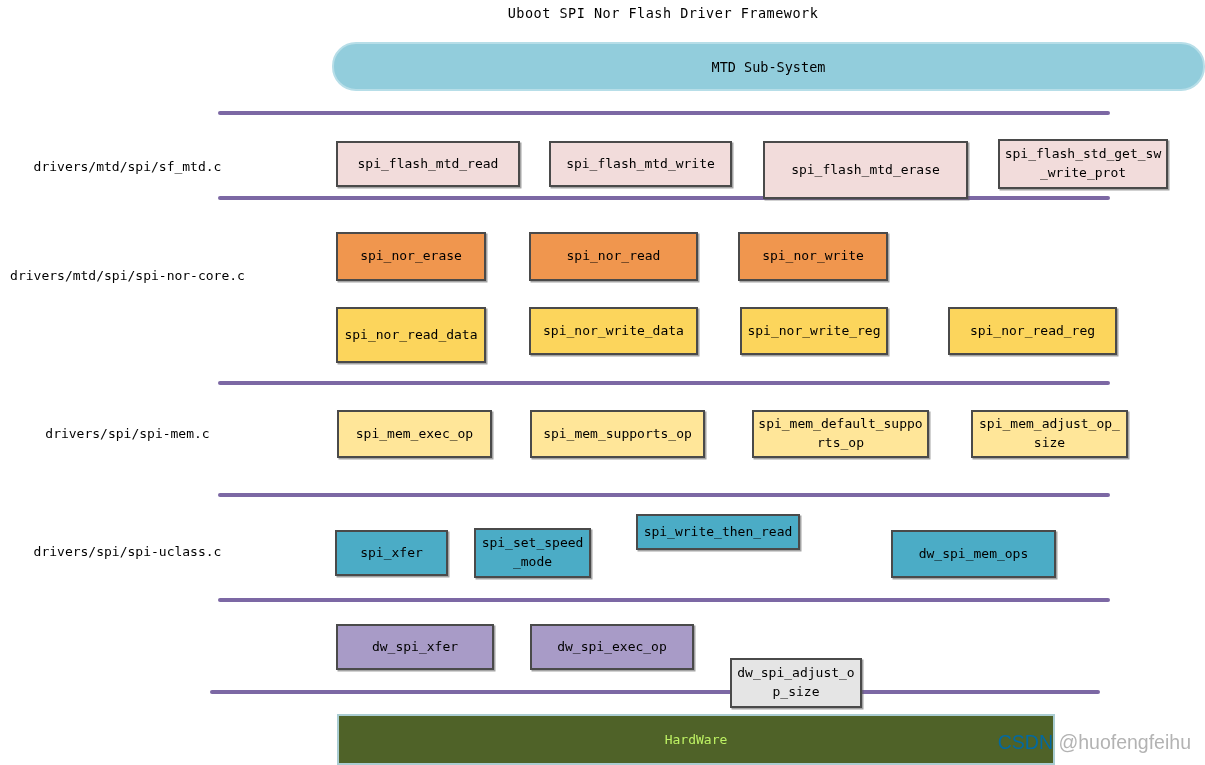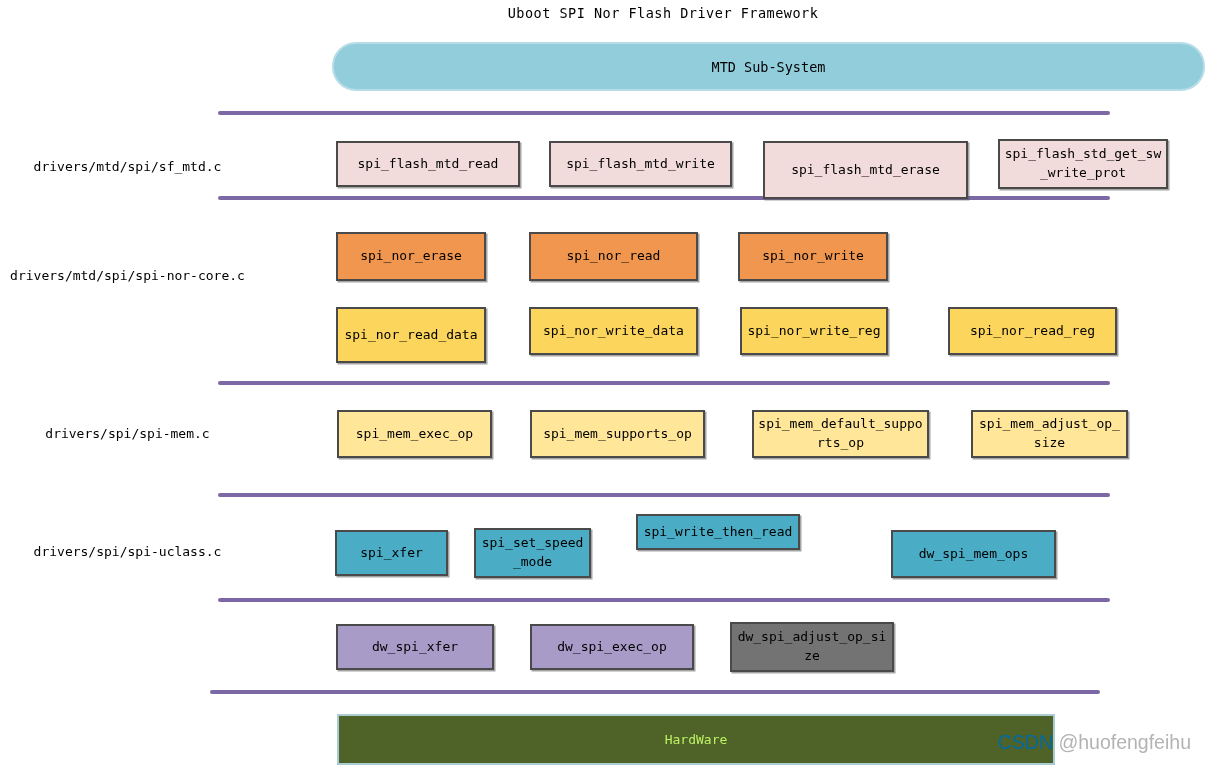--- a/index.html
+++ b/index.html
@@ -120,14 +120,14 @@
     <div class="fbox" style="left: 530px; top: 410px; width: 175px; height: 48px; background: rgb(255, 230, 153);">spi_mem_supports_op</div>
     <div class="fbox" style="left: 752px; top: 410px; width: 177px; height: 48px; background: rgb(255, 230, 153);">spi_mem_default_supports_op</div>
     <div class="fbox" style="left: 971px; top: 410px; width: 157px; height: 48px; background: rgb(255, 230, 153);">spi_mem_adjust_op_size</div>
     <div class="file-label" style="top: 544px;">drivers/spi/spi-uclass.c</div>
     <div class="fbox" style="left: 335px; top: 530px; width: 113px; height: 46px; background: rgb(75, 172, 198);">spi_xfer</div>
     <div class="fbox" style="left: 474px; top: 528px; width: 117px; height: 50px; background: rgb(75, 172, 198);">spi_set_speed_mode</div>
     <div class="fbox" style="left: 636px; top: 514px; width: 164px; height: 36px; background: rgb(75, 172, 198);">spi_write_then_read</div>
     <div class="fbox" style="left: 863px; top: 530px; width: 165px; height: 48px; background: rgb(75, 172, 198); margin-left: 28px;">dw_spi_mem_ops</div>
     <div class="fbox" style="left: 336px; top: 624px; width: 158px; height: 46px; background: rgb(168, 155, 199);">dw_spi_xfer</div>
     <div class="fbox" style="left: 530px; top: 624px; width: 164px; height: 46px; background: rgb(168, 155, 199);">dw_spi_exec_op</div>
-    <div class="fbox" style="left: 730px; top: 622px; width: 164px; height: 50px; background: #737373;">dw_spi_adjust_op_size</div>
+    <div class="fbox" style="left: 730px; top: 658px; width: 132px; height: 50px; background: #e5e5e5;">dw_spi_adjust_op_size</div>
   </div>
 
 </body></html>

